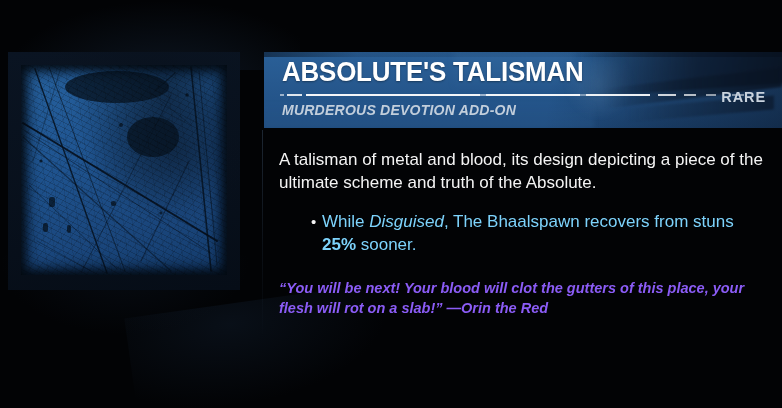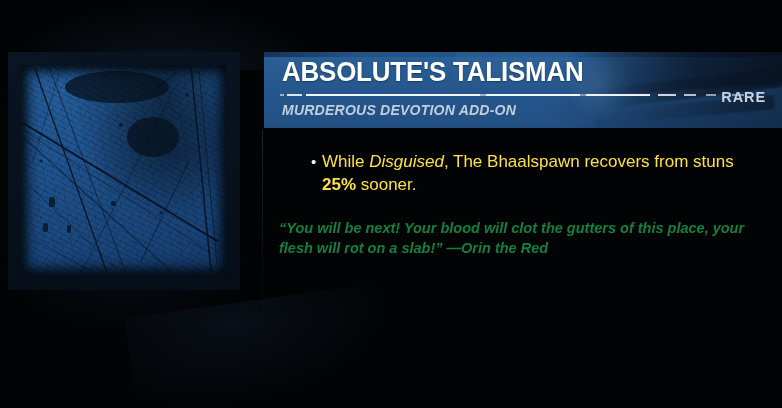--- a/index.html
+++ b/index.html
@@ -240,21 +240,21 @@
 
   #effect-list {
     margin: 0;
     padding: 16px 16px 0 47px;
     list-style: none;
   }
   #effect-list li {
     position: relative;
     font-size: 17px;
     line-height: 23px;
-    color: #fde047;
+    color: #7dd3fc;
     padding-left: 11px;
     font-weight: 500;
   }
   #effect-list li::before {
     content: "\2022";
     position: absolute;
     left: 0;
     top: -0.5px;
     font-size: 15px;
     color: #f4f4f4;
@@ -262,21 +262,21 @@
   #effect-list em { font-style: italic; }
   #effect-list b  { font-weight: bold; }
 
   #flavor-quote {
     margin: 0;
     padding: 22px 22px 0 15px;
     font-size: 14.5px;
     line-height: 20px;
     font-style: italic;
     font-weight: bold;
-    color: #15803d;
+    color: #8b5cf6;
   }
 </style>
 </head>
 <body>
 
 <div id="tooltip">
 
   <div class="bg-smudge s1"></div>
   <div class="bg-smudge s2"></div>
   <div class="bg-smudge s3"></div>
@@ -332,20 +332,21 @@
     <div class="banner-brush b2"></div>
     <div class="banner-brush b3"></div>
 
     <h1 id="item-title">ABSOLUTE'S TALISMAN</h1>
     <div id="title-divider"></div>
     <div id="item-subtitle">MURDEROUS DEVOTION ADD-ON</div>
     <div id="item-rarity">RARE</div>
   </div>
 
   <div id="body-area">
+    <p id="item-description">A talisman of metal and blood, its design depicting a piece of the ultimate scheme and truth of the Absolute.</p>
 
     <ul id="effect-list">
       <li>
         <span>While </span><em>Disguised</em><span>, The Bhaalspawn recovers from stuns </span><b>25%</b><span> sooner.</span>
       </li>
     </ul>
 
     <p id="flavor-quote">“You will be next! Your blood will clot the gutters of this place, your flesh will rot on a slab!” —Orin the Red</p>
   </div>
 

